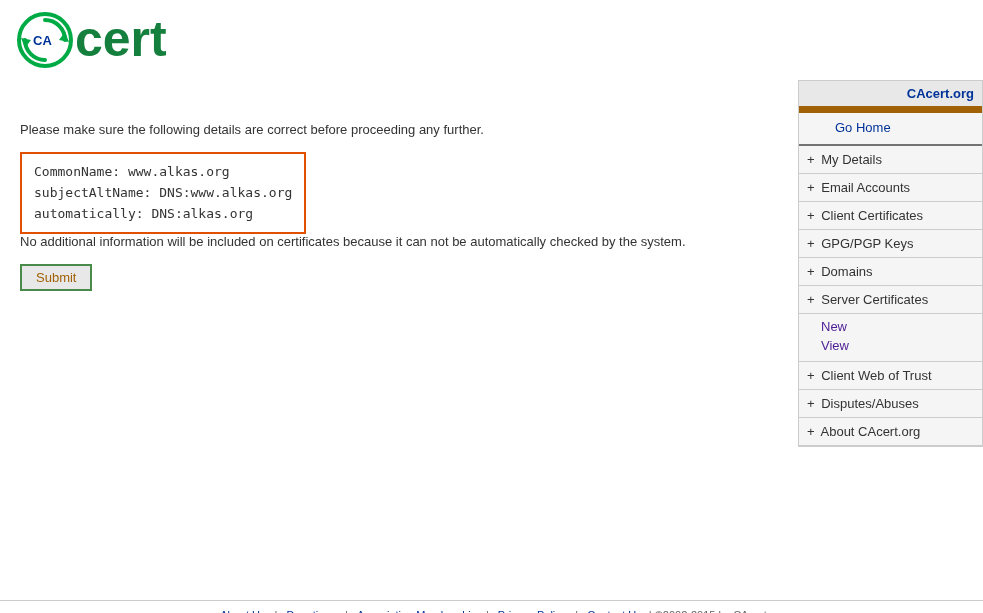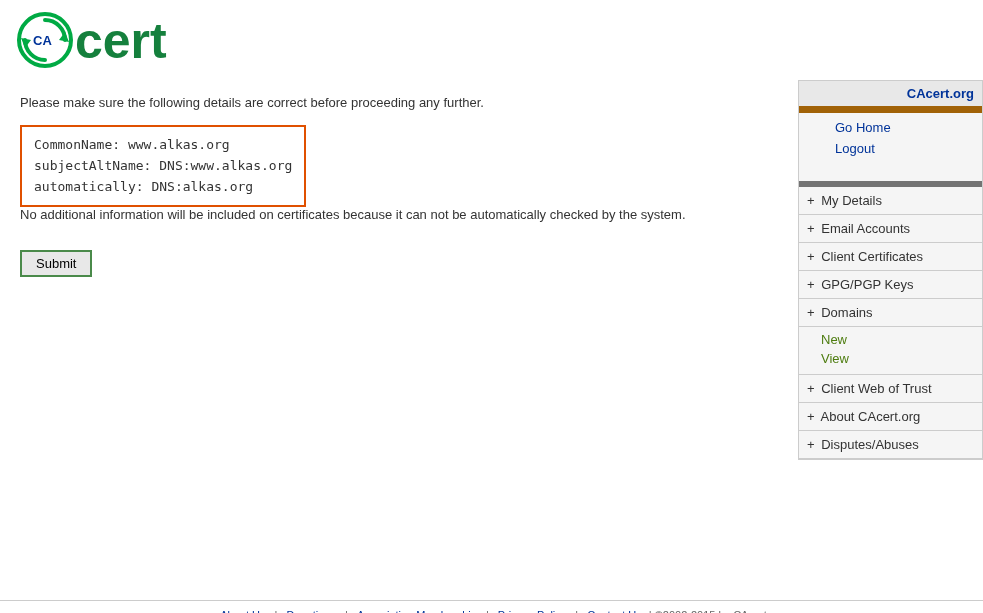--- a/index.html
+++ b/index.html
@@ -1,44 +1,44 @@
 <!DOCTYPE html>
 <html><head>
   <meta charset="utf-8">
   <style>
     * { margin: 0; padding: 0; box-sizing: border-box; }
     body { font-family: Arial, sans-serif; font-size: 13px; color: #333; background: #fff; }
 
     #header { padding: 10px 15px; }
-    .logo-wrapper { display: flex; align-items: flex-end; gap: 0; }
+    .logo-wrapper { display: flex; align-items: flex-start; gap: 0; }
     .logo-icon { width: 60px; height: 60px; }
 
     #layout { display: flex; min-height: 500px; }
 
     #main { flex: 1; padding: 15px 20px; }
 
-    .intro-text { margin-bottom: 15px; font-size: 13px; }
+    .intro-text { margin-bottom: 15px; font-size: 13px; margin-top: 27px; }
 
     .cert-box { border: 2px solid #e05000; background: #fff; padding: 8px 12px; display: inline-block; font-size: 13px; font-family: monospace; line-height: 1.6; }
 
-    .no-additional { font-size: 13px; margin-bottom: 28px; }
+    .no-additional { font-size: 13px; margin-bottom: 15px; }
 
-    .submit-btn { background: #e8e8e8; border: 2px solid #4a8a4a; padding: 4px 14px; font-size: 13px; cursor: pointer; color: #000000; }
+    .submit-btn { background: #e8e8e8; border: 2px solid #4a8a4a; padding: 4px 14px; font-size: 13px; cursor: pointer; color: #a16207; }
 
     #sidebar { width: 185px; border: 1px solid #ccc; background: #f5f5f5; font-size: 13px; align-self: flex-start; margin-top: 0; }
 
     .sidebar-section-title { background: #e8e8e8; padding: 5px 8px; font-weight: bold; border-bottom: 7px solid #a16207; color: #003399; text-align: right; }
 
     .sidebar-link { display: block; padding: 3px 18px; color: #003399; text-decoration: none; }
 
     .sidebar-item { border-bottom: 1px solid #ccc; padding: 6px 8px; color: #333; cursor: pointer; }
     .sidebar-item .plus { color: #333; margin-right: 3px; }
 
     .sidebar-sub { padding: 3px 0 6px 22px; border-bottom: 1px solid #ccc; background: #f5f5f5; }
-    .sidebar-sub a { display: block; color: #4d7c0f; text-decoration: none; padding: 2px 0; }
+    .sidebar-sub a { display: block; color: #4c1d95; text-decoration: none; padding: 2px 0; }
 
     #footer { border-top: 1px solid #ccc; padding: 8px 15px; font-size: 11px; color: #666; text-align: center; margin-top: 20px; }
     #footer a { color: #003399; text-decoration: none; margin: 0 4px; }
     #footer .sep { margin: 0 2px; }
   </style>
 </head>
 <body>
 
 <div id="header">
   <div class="logo-wrapper">
@@ -66,23 +66,22 @@
       <div>automatically: DNS:alkas.org</div>
     </div>
 
     <p class="no-additional">No additional information will be included on certificates because it can not be automatically checked by the system.</p>
 
     <button class="submit-btn">Submit</button>
   </div>
 
   <div id="sidebar">
     <div class="sidebar-section-title">CAcert.org</div>
-    <div style="padding: 4px 0 22px 18px; border-bottom: 6px solid #737373; background: #f5f5f5;">
+    <div style="padding: 4px 0 6px 18px; border-bottom: 2px solid #737373; background: #f5f5f5;">
       <a class="sidebar-link" href="#">Go Home</a>
-      <a class="sidebar-link" href="#">Logout</a>
     </div>
 
     <div class="sidebar-item">
       <span class="plus">+</span>
       <span>My Details</span>
     </div>
     <div class="sidebar-item">
       <span class="plus">+</span>
       <span>Email Accounts</span>
     </div>
@@ -91,35 +90,39 @@
       <span>Client Certificates</span>
     </div>
     <div class="sidebar-item">
       <span class="plus">+</span>
       <span>GPG/PGP Keys</span>
     </div>
     <div class="sidebar-item">
       <span class="plus">+</span>
       <span>Domains</span>
     </div>
+    <div class="sidebar-item">
+      <span class="plus">+</span>
+      <span>Server Certificates</span>
+    </div>
     <div class="sidebar-sub">
       <a href="#">New</a>
       <a href="#">View</a>
     </div>
     <div class="sidebar-item">
       <span class="plus">+</span>
       <span>Client Web of Trust</span>
     </div>
     <div class="sidebar-item">
       <span class="plus">+</span>
-      <span>About CAcert.org</span>
+      <span>Disputes/Abuses</span>
     </div>
     <div class="sidebar-item">
       <span class="plus">+</span>
-      <span>Disputes/Abuses</span>
+      <span>About CAcert.org</span>
     </div>
   </div>
 </div>
 
 <div id="footer">
   <a href="#">About Us</a>
   <span class="sep">|</span>
   <a href="#">Donations</a>
   <span class="sep">|</span>
   <a href="#">Association Membership</a>

